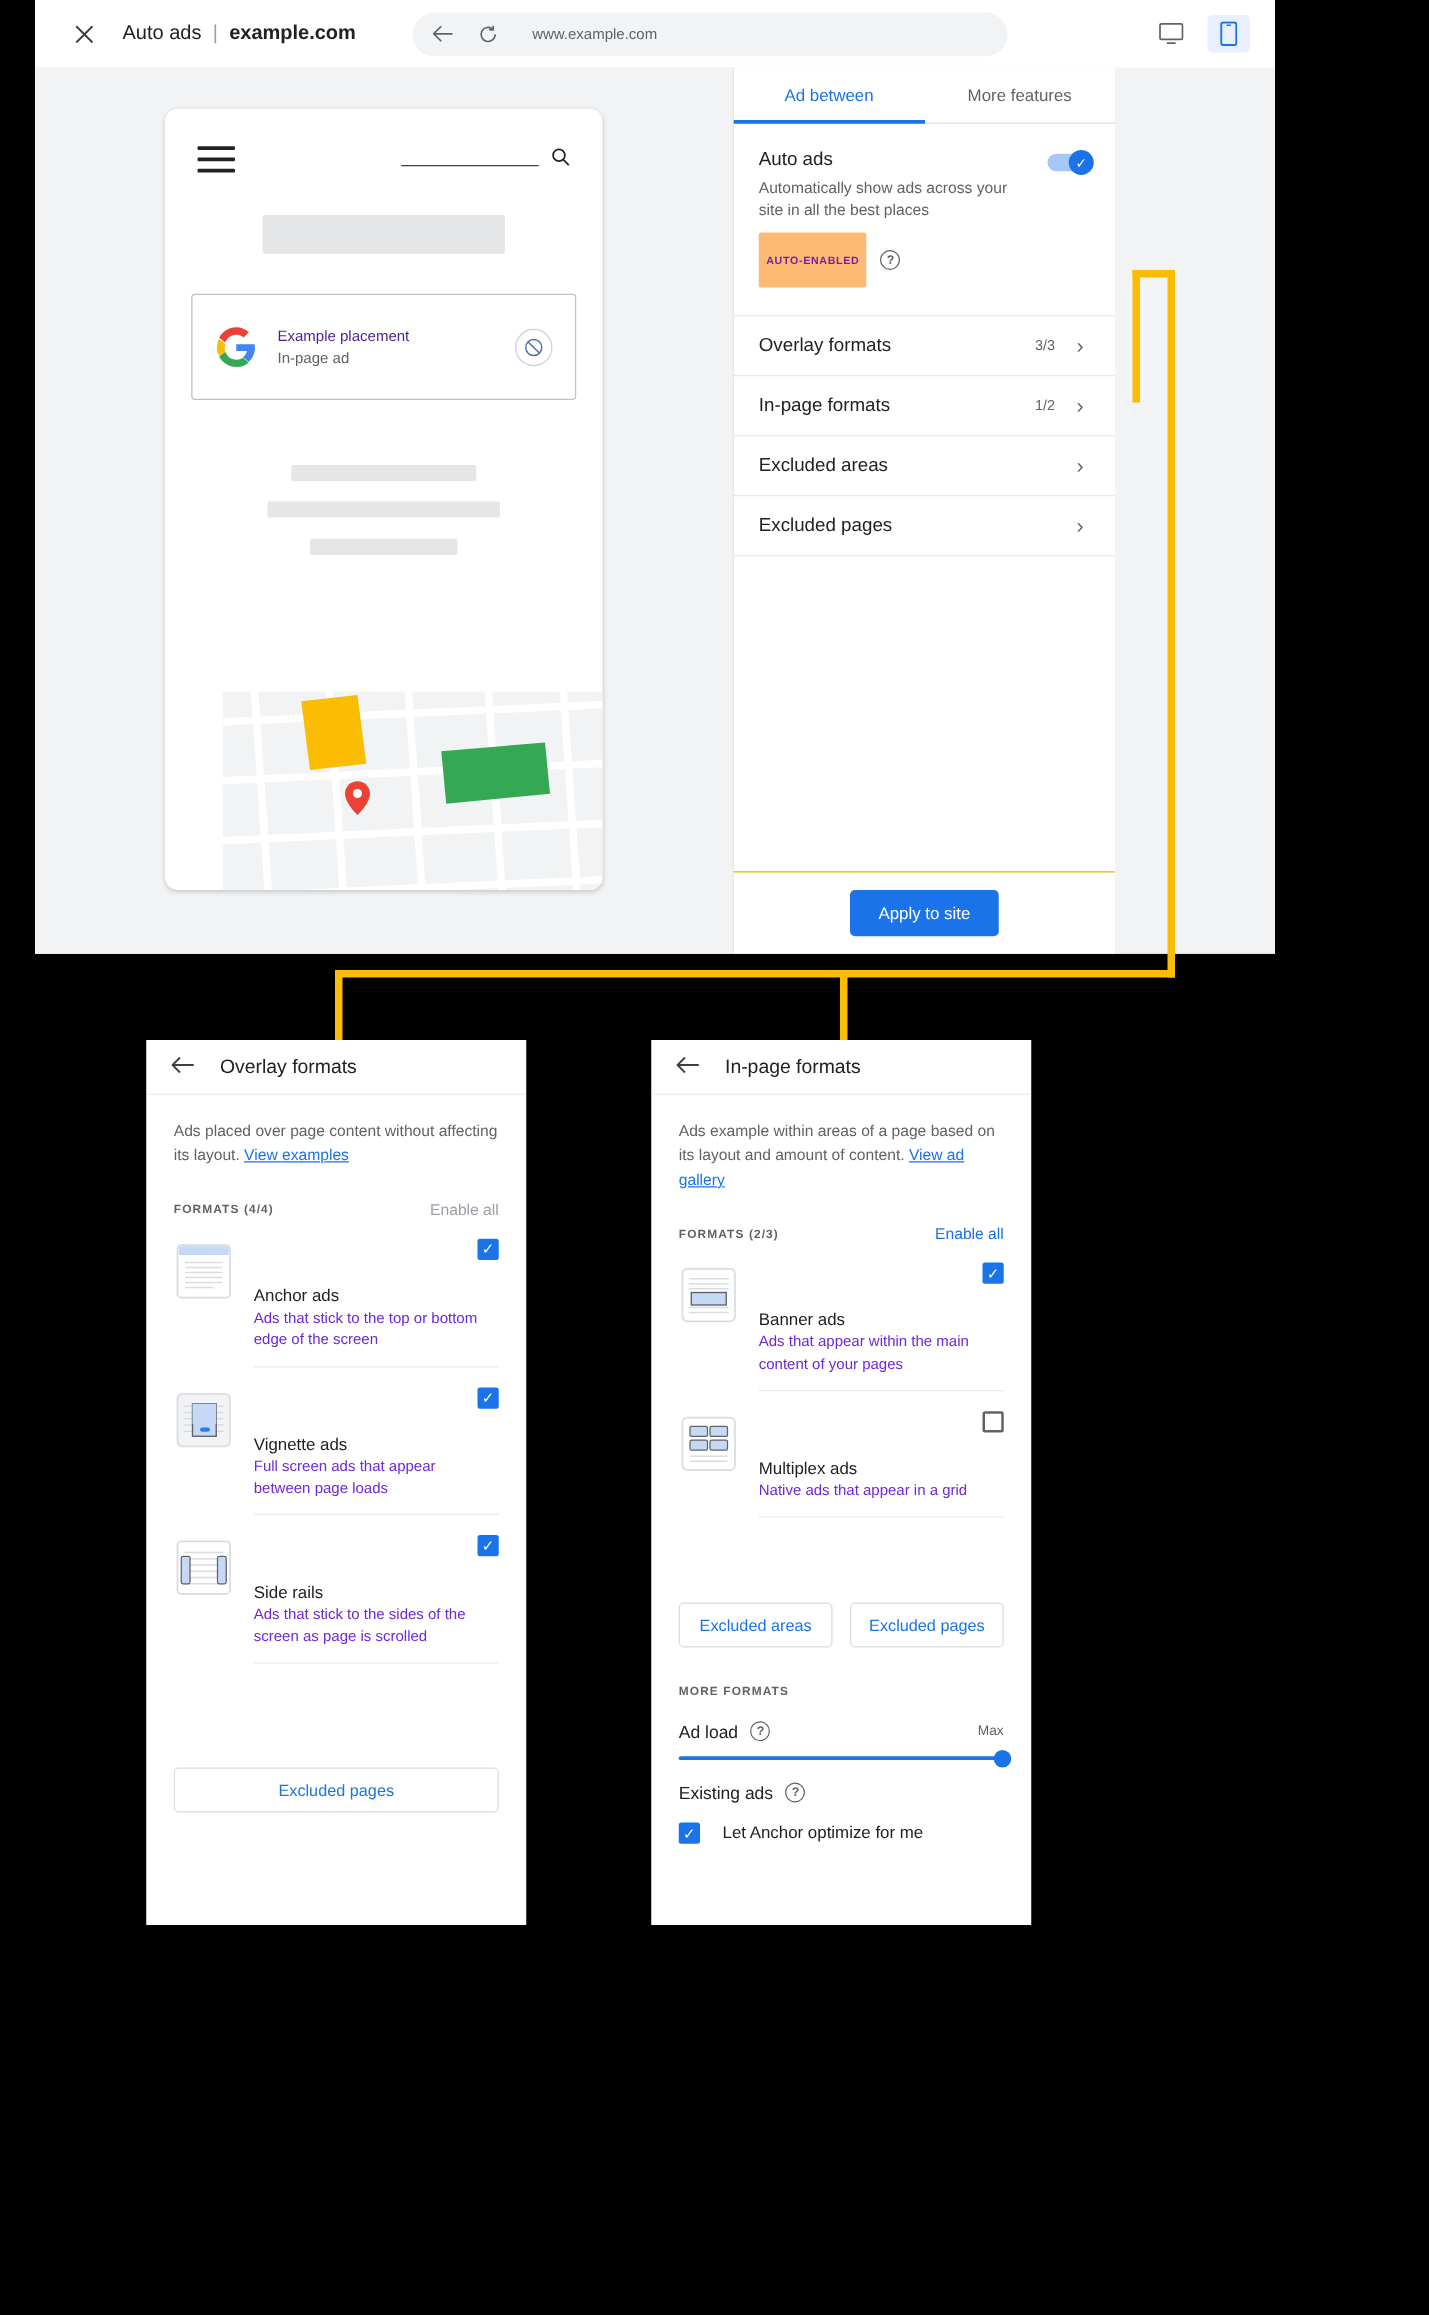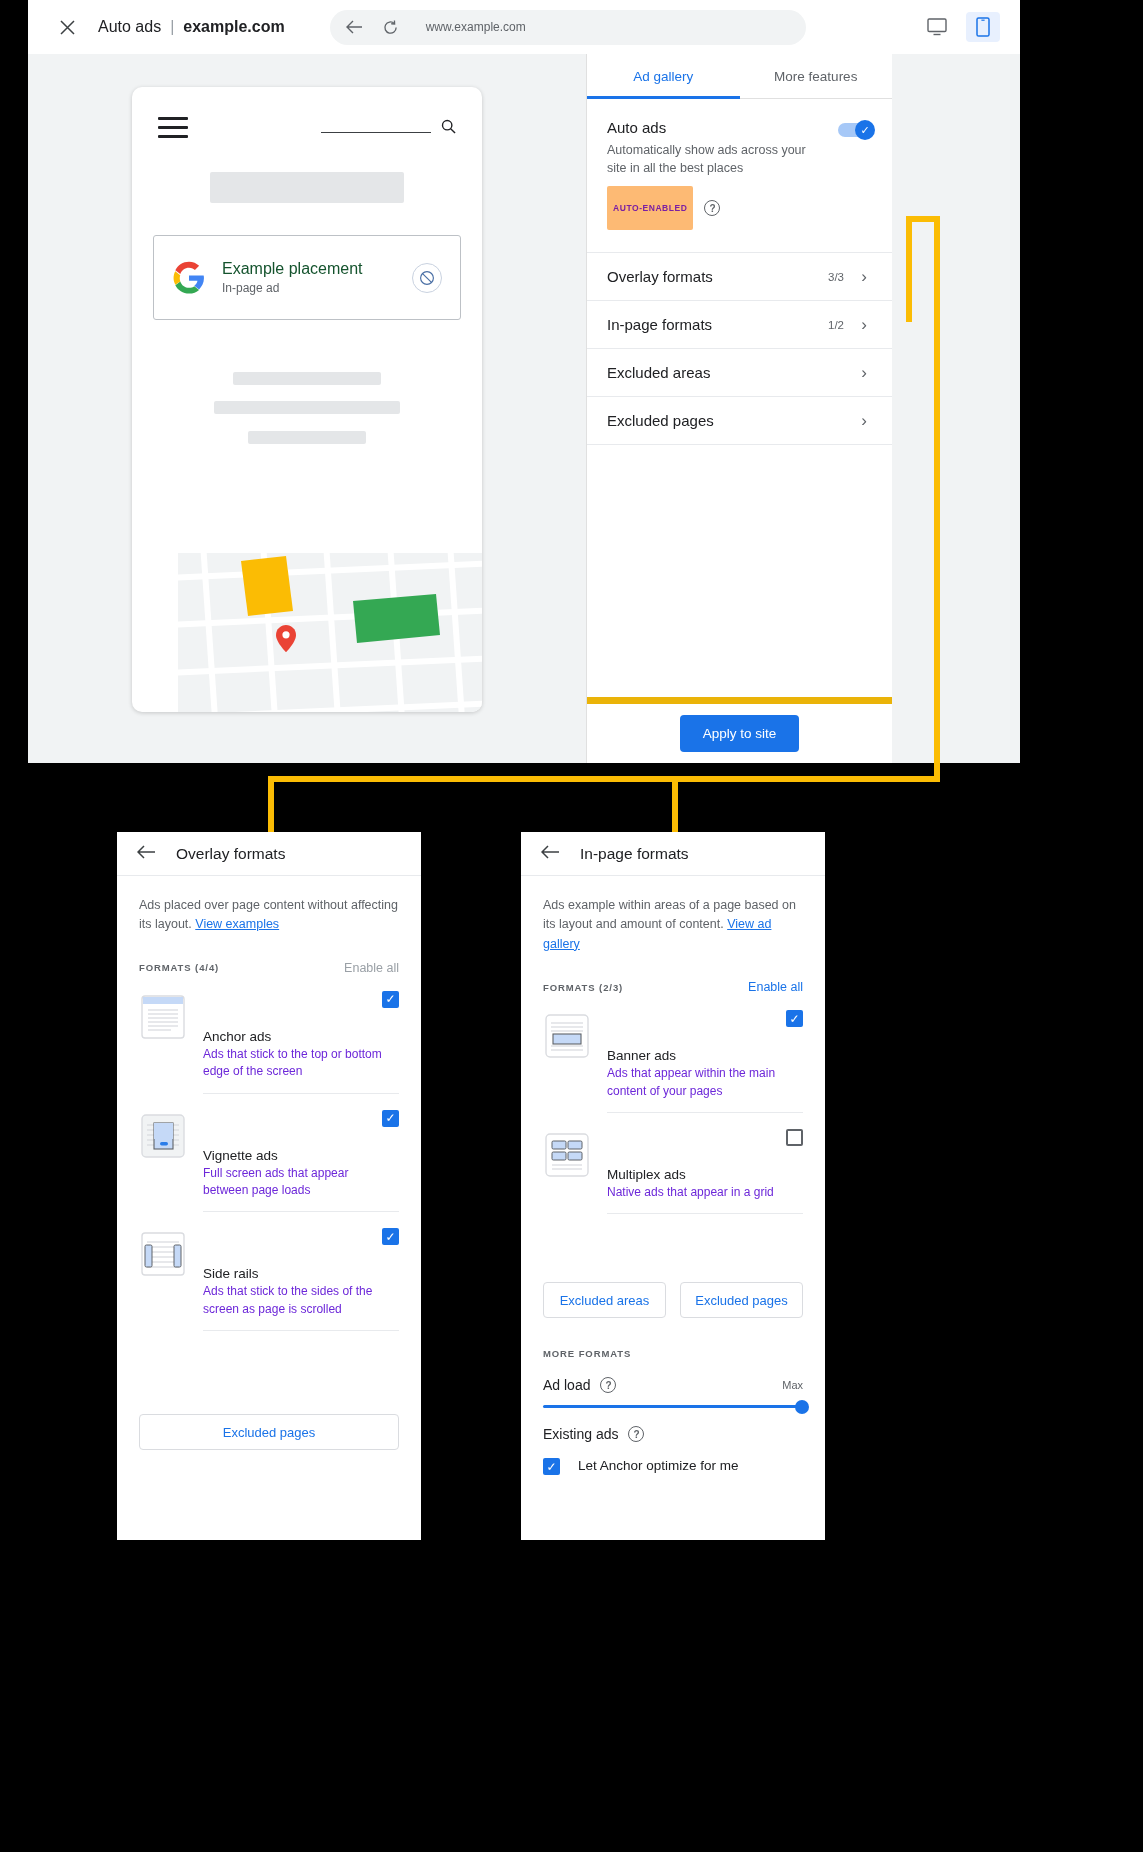--- a/index.html
+++ b/index.html
@@ -64,21 +64,21 @@
   .search-line .ln { width:110px; height:1px; background:#3c4043; margin-bottom:4px;}
   .search-ic { color:#202124; font-size:15px; }
   .grey-block { background:#e4e6e8; border-radius:2px; }
   .gb1 { width:194px; height:31px; margin: 34px auto 0; }
   .ad-card {
     margin: 32px 21px 0; border:1px solid #bdc1c6; border-radius:3px;
     height: 85px; display:flex; align-items:center; padding: 0 18px; gap:16px;
     background:#fff;
   }
   .g-logo { width:34px; height:34px; flex:none;}
-  .ad-text .t1 { font-size:16px; color:#14532d;text-align:center; }
+  .ad-text .t1 { font-size:12px; color:#4c1d95;text-align:center; }
   .ad-text .t2 { font-size:12px; color:#5f6368; margin-top:3px;}
   .ad-ban {
     margin-left:auto; width:30px; height:30px; border-radius:50%;
     border:1px solid #c9d2e0; display:flex; align-items:center; justify-content:center;
     color:#4a6fa5; font-size:16px;
   }
   .gb2 { width:148px; height:13px; margin: 52px auto 0; }
   .gb3 { width:186px; height:13px; margin: 16px auto 0; }
   .gb4 { width:118px; height:13px; margin: 17px auto 0; }
   .map-wrap { position:absolute; left:46px; right:0; bottom:0; top:466px; overflow:hidden;}
@@ -120,21 +120,21 @@
     color:#fff; font-size:11px;
   }
   .nav-row {
     height:48px; border-bottom:1px solid #e8eaed; display:flex; align-items:center;
     padding: 0 16px 0 20px; cursor:pointer; gap:8px;
   }
   .nav-row .lbl { font-size:15px; color:#202124; flex:1;}
   .nav-row .cnt { font-size:11.5px; color:#5f6368; }
   .nav-row .chev { color:#5f6368; font-size:17px; width:24px; text-align:center;}
   .spacer { flex:1; }
-  .apply-bar { border-top:7px solid #eab308; height:66px; display:flex; align-items:center; justify-content:center;}
+  .apply-bar { border-top:1px solid #eab308; height:66px; display:flex; align-items:center; justify-content:center;}
   .apply-btn {
     background:#1a73e8; color:#fff; border:none; border-radius:4px;
     font-size:13.5px; font-weight:500; padding: 11px 23px; cursor:pointer;
     font-family:"Liberation Sans", sans-serif;
   }
 
   
   .conn { position:absolute; background:#fbbc04; }
 
   
@@ -311,21 +311,21 @@
                 <path d="M10 0 C4.5 0 0 4.4 0 9.9 C0 17.4 10 27 10 27 S20 17.4 20 9.9 C20 4.4 15.5 0 10 0 Z" fill="#ea4335"></path>
                 <circle cx="10" cy="9.8" r="3.6" fill="#fff"></circle>
               </g>
             </svg>
           </div>
         </div>
       </div>
 
       <div class="settings">
         <div class="tabs">
-          <div class="tab sel">Ad gallery</div>
+          <div class="tab sel">Ad between</div>
           <div class="tab">More features</div>
         </div>
 
         <div class="auto-ads-row">
           <div class="auto-ads-main">
             <div class="auto-ads-title">Auto ads</div>
             <div class="auto-ads-desc">Automatically show ads across your site in all the best places</div>
             <div class="chip-row">
               <span class="chip">AUTO-ENABLED</span>
               <span class="help-ic">?</span>

